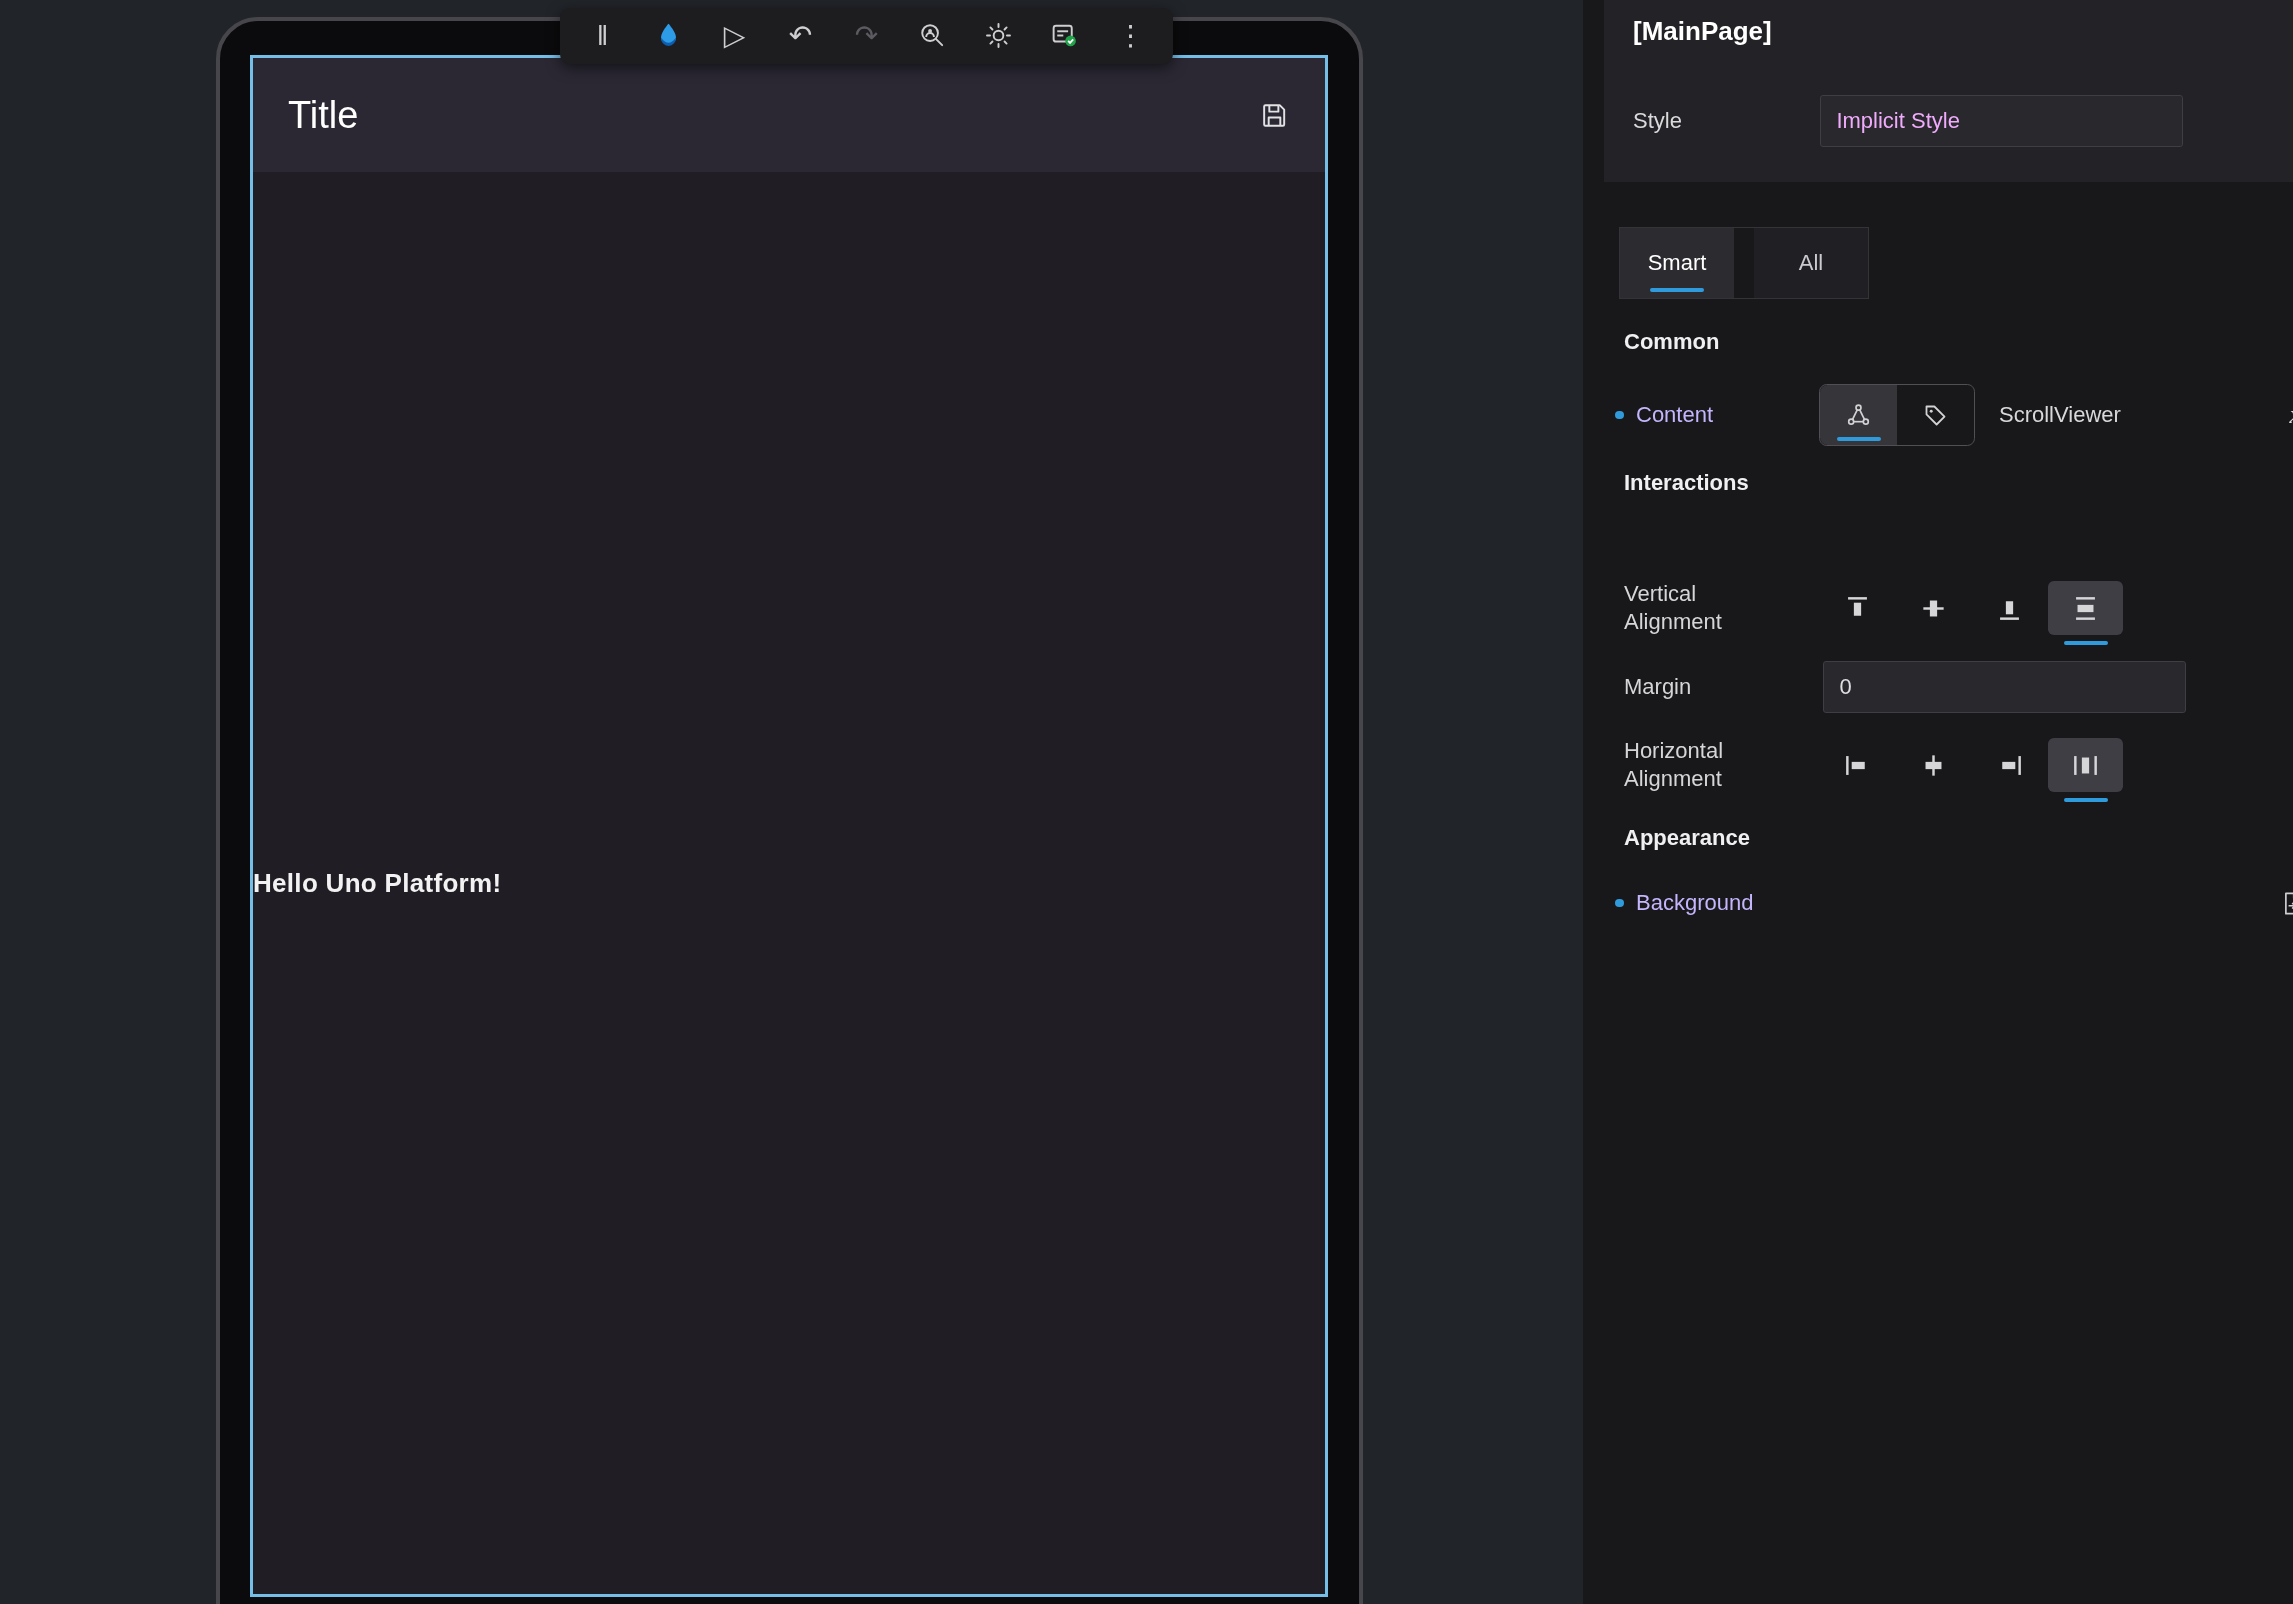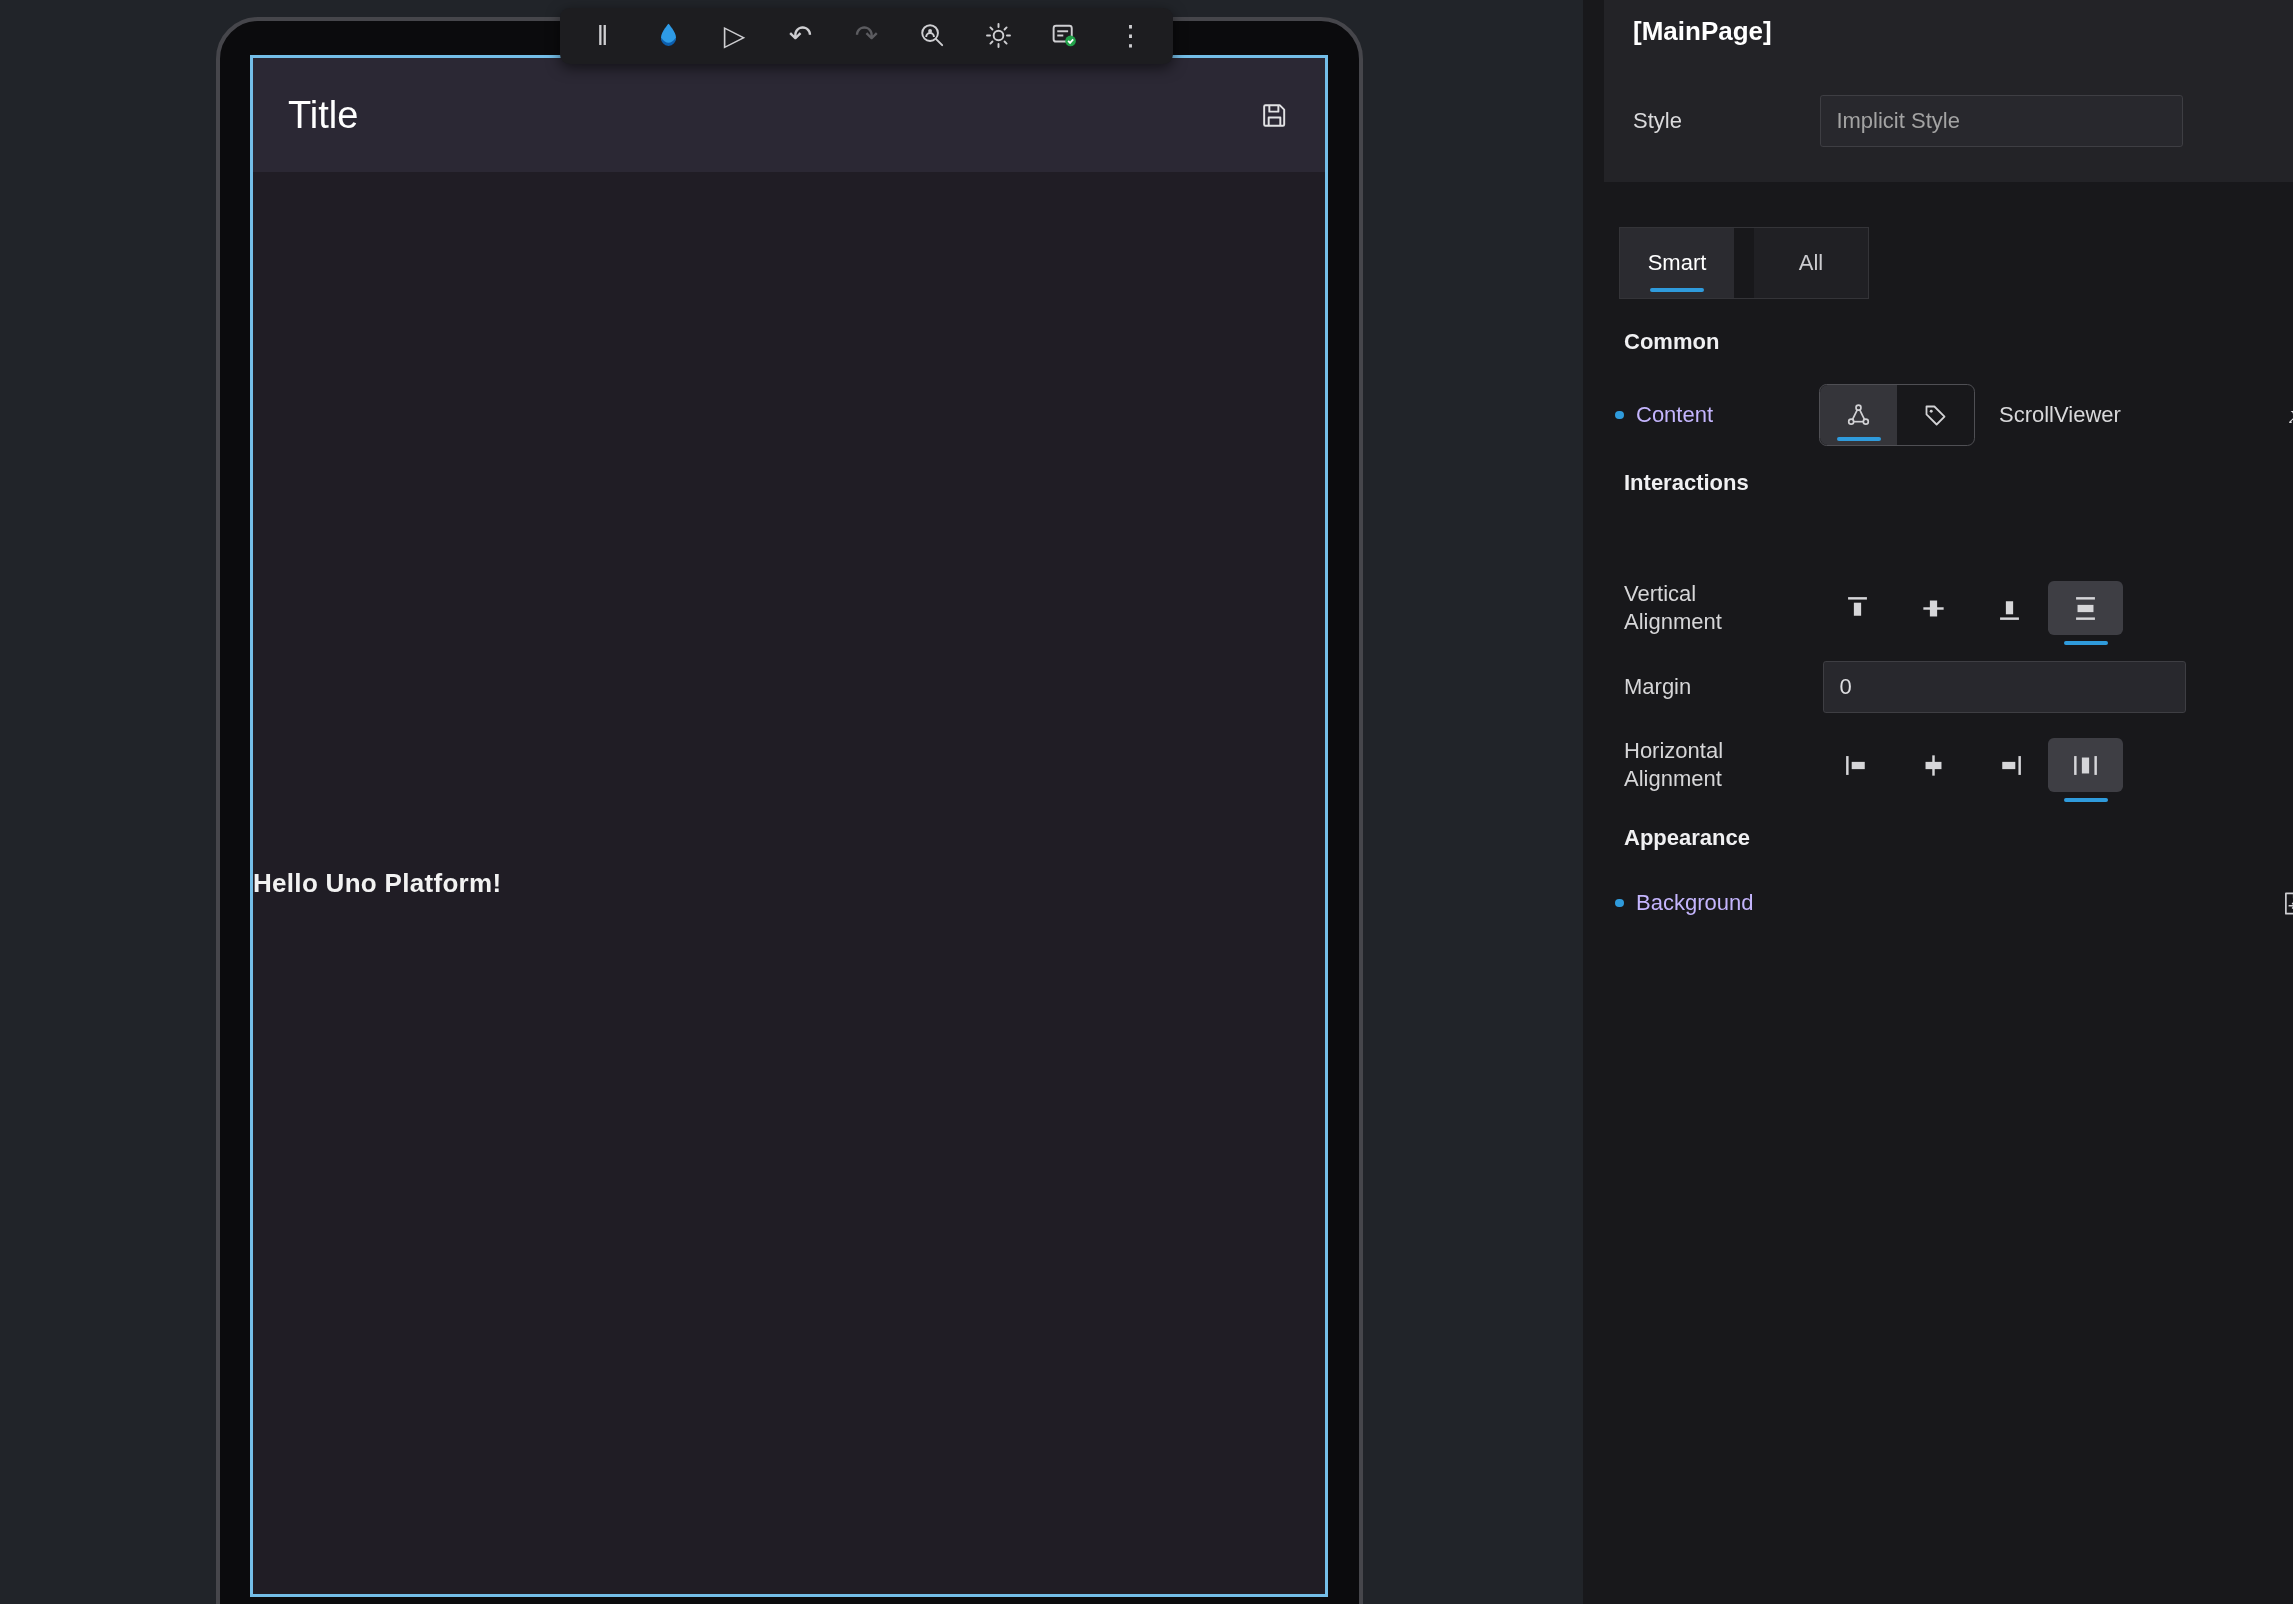--- a/index.html
+++ b/index.html
@@ -45,21 +45,21 @@
   .panel-top {
     position:absolute; left:21px; top:0; right:0; height:182px;
     background:#232327; padding:13.5px 39px 0 29px;
   }
   .panel-top h1 { margin:0 0 46px; font-size:26px; line-height:35px; font-weight:700; color:#ffffff; }
   .style-row { display:flex; align-items:center; }
   .style-row label { width:187px; font-size:22px; color:#dadadc; }
 
   .tb-input {
     height:52px; background:#28282d; border:1px solid #3e3e43; border-radius:2.9px;
-    color:#a3a3a3; font-size:22px; padding:0 15.4px; font-family:inherit; outline:none;
+    color:#f0abfc; font-size:22px; padding:0 15.4px; font-family:inherit; outline:none;
   }
   .style-row .tb-input { width:363px; }
 
   .tabs { position:absolute; left:36px; top:227px; display:flex; border:1px solid #343438;gap:20px; }
   .tab {
     width:114px; height:70px; display:flex; align-items:center; justify-content:center;
     font-size:22px; color:#cbcbcf; background:#202024; position:relative;
   }
   .tab.active { background:#2b2b30; color:#ffffff; }
   .tab.active .underline {

